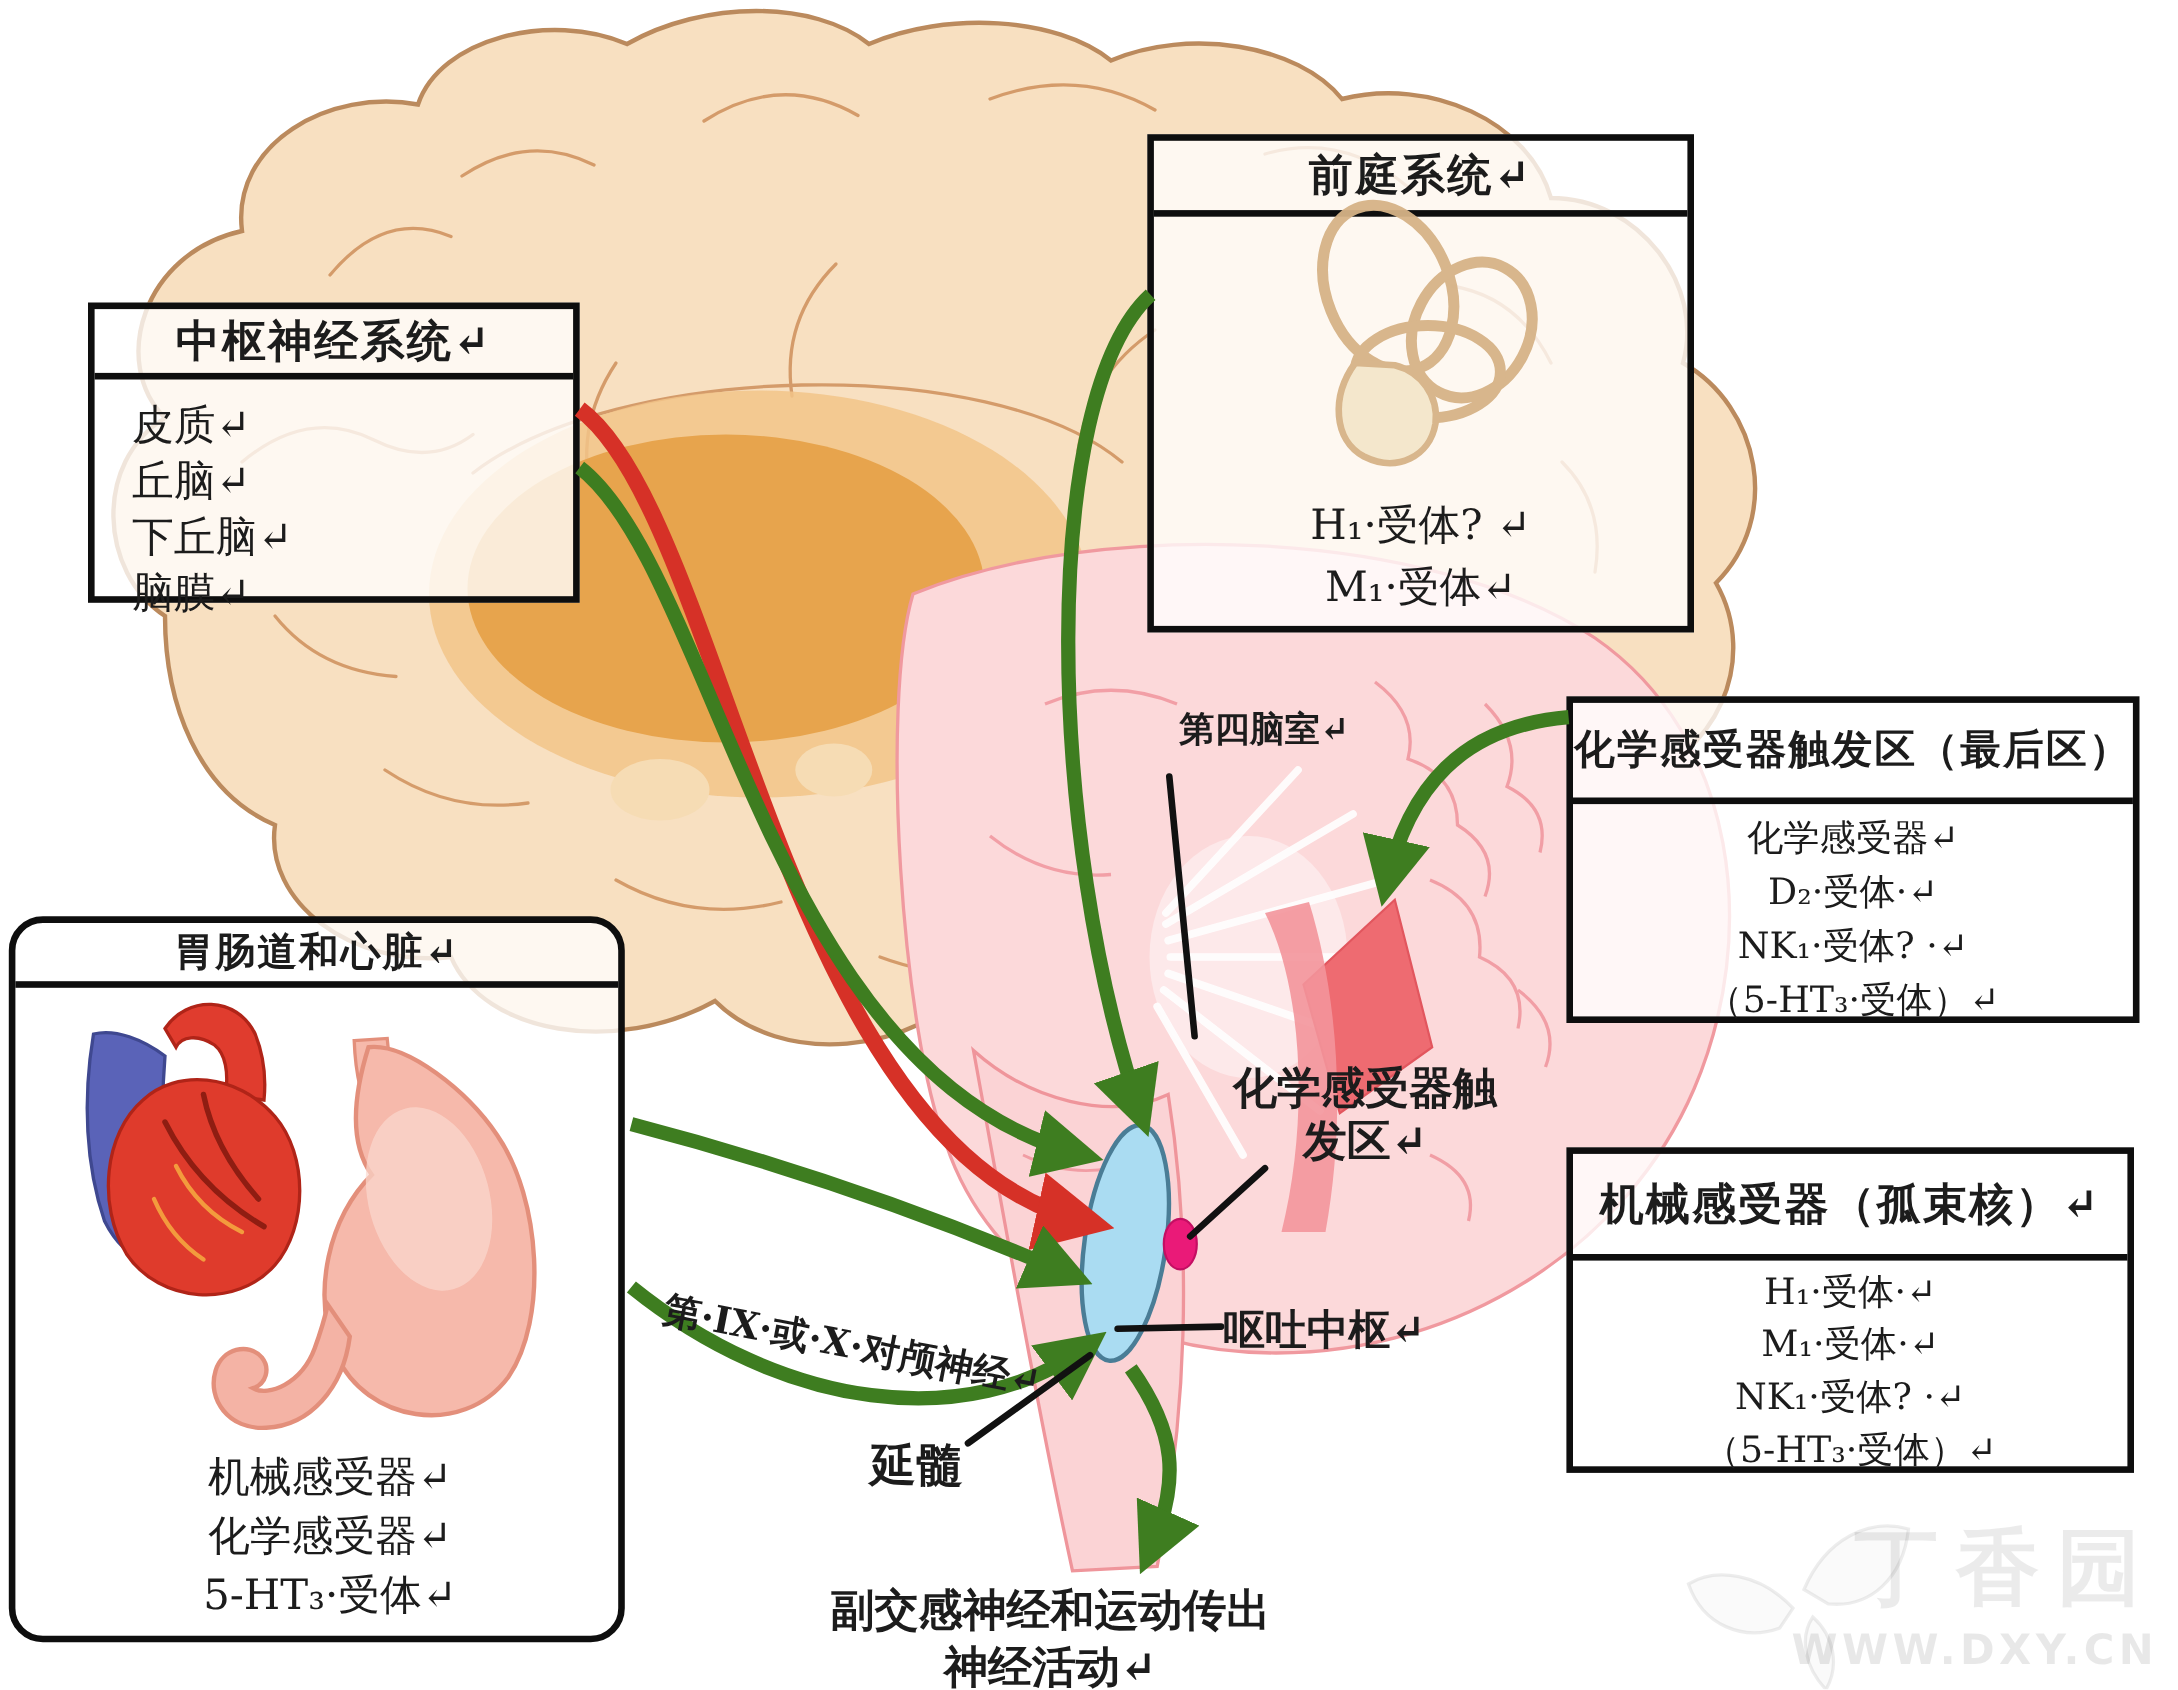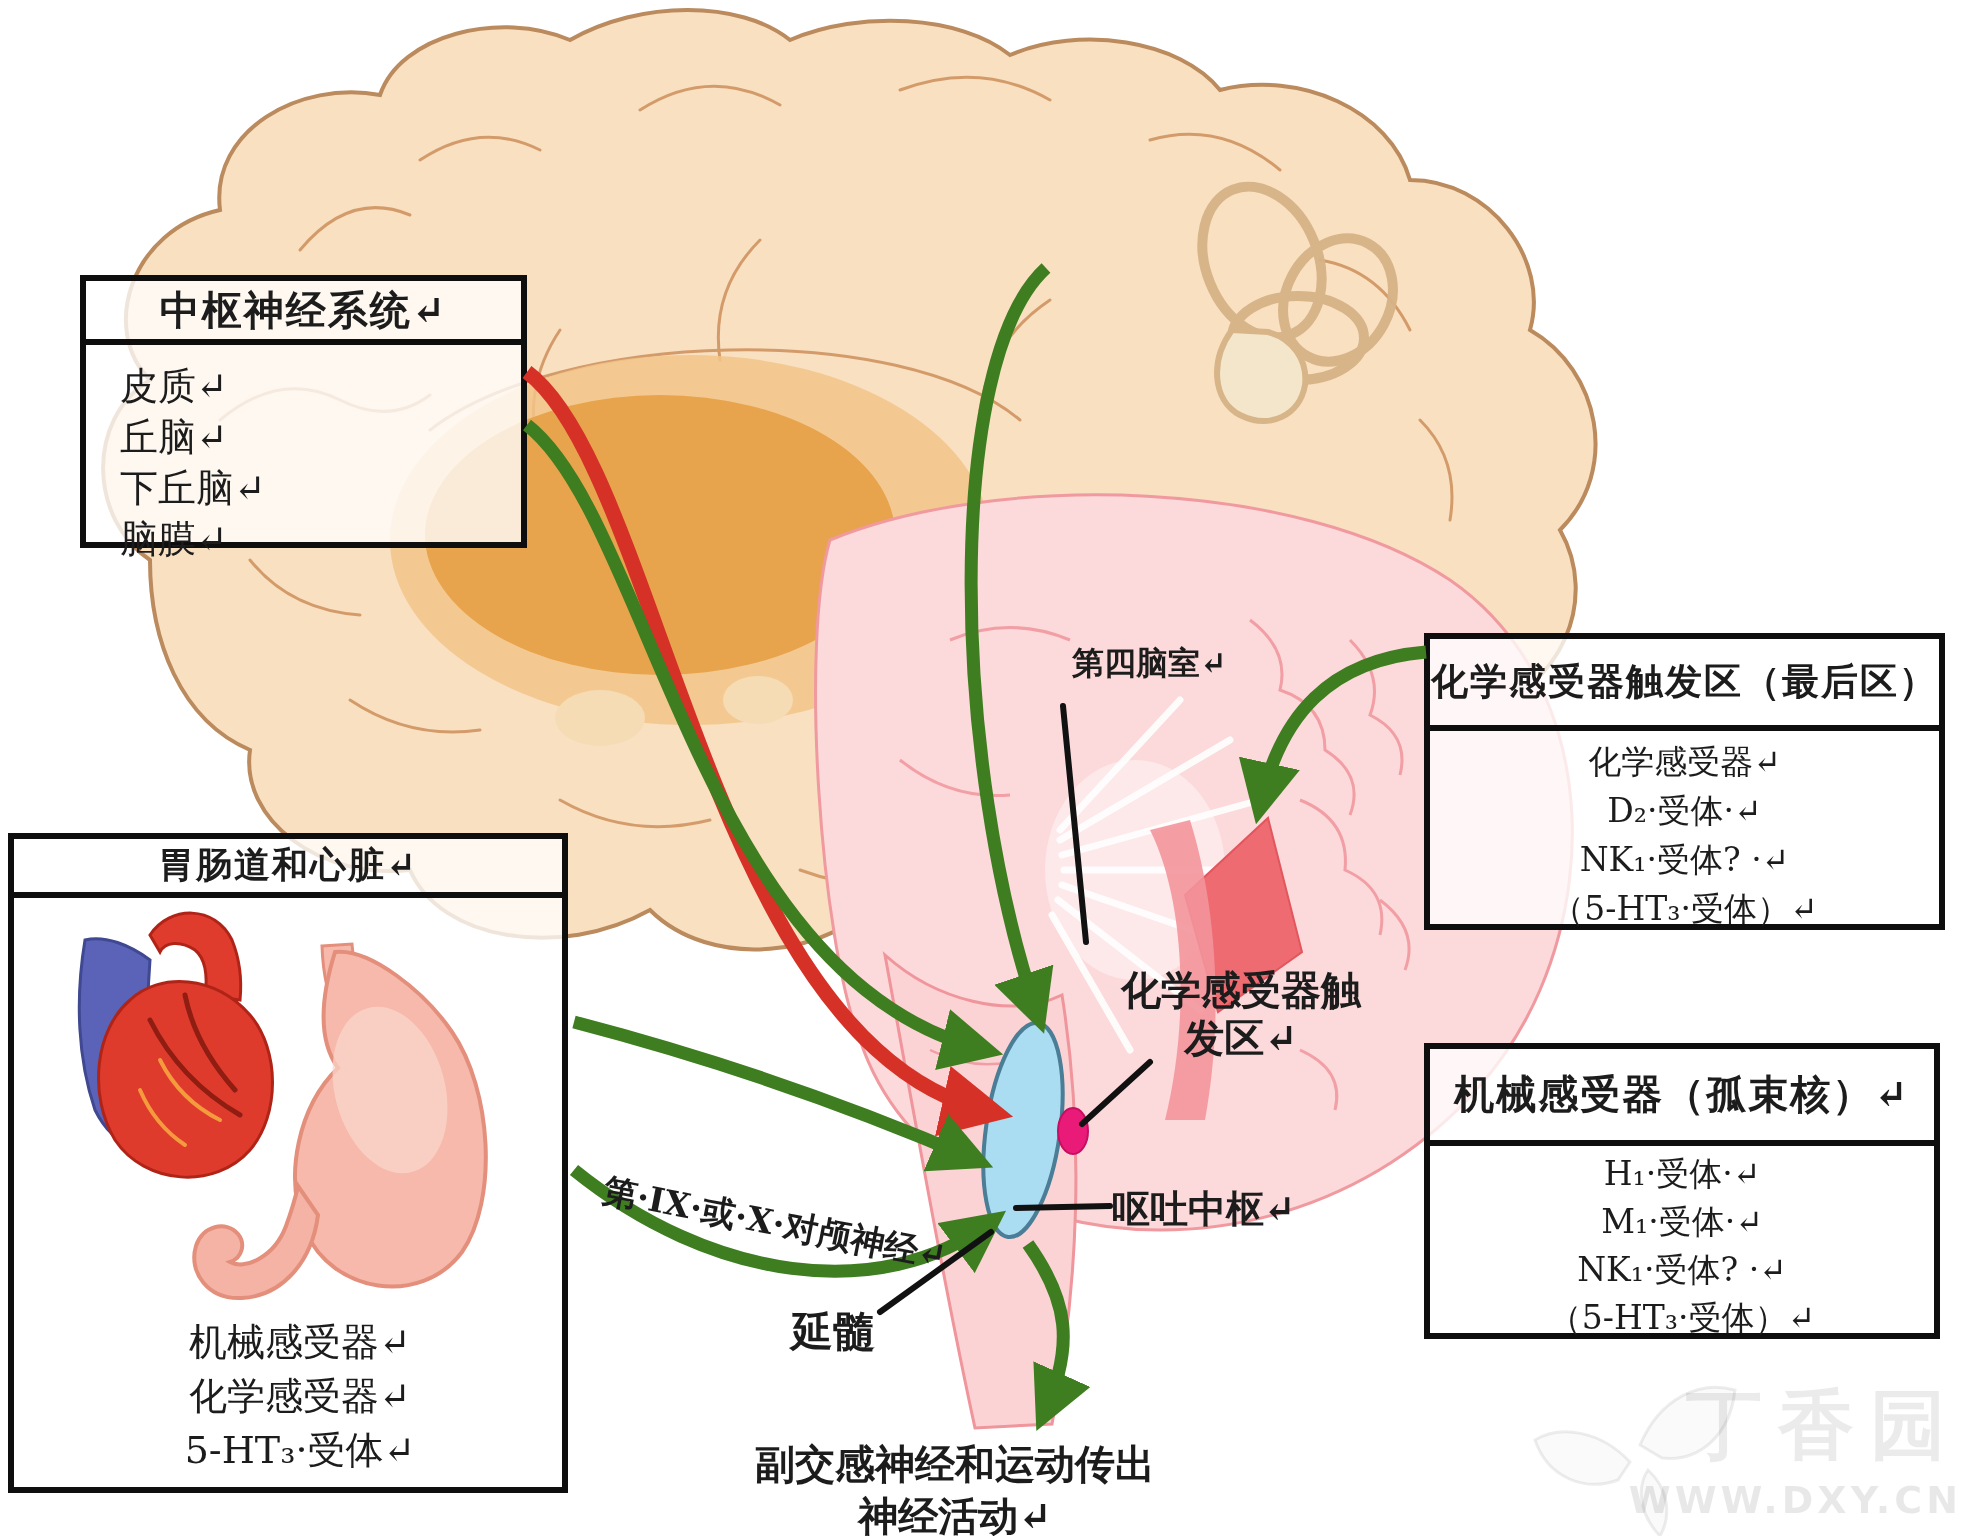--- a/index.html
+++ b/index.html
@@ -19,21 +19,21 @@
   #cns-box .items{padding:16px 0 0 34px;font-size:38px;line-height:51px;}
   #vestibular-box{left:1043px;top:122px;width:497px;height:453px;}
   #vestibular-box .title{height:63px;font-size:40px;}
   #vestibular-box .items{margin-top:252px;font-size:38px;line-height:56px;text-align:center;}
   #ctz-box{left:1424px;top:633px;width:521px;height:297px;}
   #ctz-box .title{height:86px;font-size:37px;}
   #ctz-box .items{padding-top:6px;font-size:33px;line-height:49px;text-align:center;}
   #vc-box{left:1424px;top:1043px;width:516px;height:296px;}
   #vc-box .title{height:91px;font-size:40px;}
   #vc-box .items{padding-top:4px;font-size:33px;line-height:48px;text-align:center;}
-  #gi-box{left:8px;top:833px;width:560px;height:660px;}
+  #gi-box{left:8px;top:833px;width:560px;height:660px;border-radius:31px;}
   #gi-box .title{height:53px;font-size:36px;}
   #gi-box .items{position:absolute;left:0;right:0;bottom:10px;font-size:38px;line-height:54px;text-align:center;margin-left:24px;}
   #lbl-fourth-ventricle{left:1040px;top:642px;font-size:32px;margin-left:32px;}
   #lbl-ctz{left:1096px;top:966px;width:290px;font-size:40px;line-height:48px;text-align:center;white-space:normal;}
   #lbl-vomiting-center{left:1112px;top:1184px;font-size:38px;}
   #lbl-medulla{left:791px;top:1256px;font-size:42px;margin-top:48px;}
   #lbl-cranial{left:608px;top:1168px;font-size:34px;transform:rotate(11deg);transform-origin:left top;}
   #lbl-efferent{left:720px;top:1438px;width:470px;font-size:40px;line-height:52px;text-align:center;white-space:normal;z-index:10;position:absolute;font-weight:bold;}
   #watermark{position:absolute;right:18px;bottom:14px;z-index:4;text-align:right;
      font-family:"DejaVu Sans","Liberation Sans",sans-serif;}
@@ -115,20 +115,27 @@
   <div class="box" id="cns-box">
     <div class="title">中枢神经系统↵</div>
     <div class="items">
       <span class="item">皮质↵</span>
       <span class="item">丘脑↵</span>
       <span class="item">下丘脑↵</span>
       <span class="item">脑膜↵</span>
     </div>
   </div>
 
+  <div class="box" id="vestibular-box">
+    <div class="title">前庭系统↵</div>
+    <div class="items">
+      <span class="item">H₁·受体? ↵</span>
+      <span class="item">M₁·受体↵</span>
+    </div>
+  </div>
 
   <div class="box" id="ctz-box">
     <div class="title">化学感受器触发区（最后区）</div>
     <div class="items">
       <span class="item">化学感受器↵</span>
       <span class="item">D₂·受体·↵</span>
       <span class="item">NK₁·受体? ·↵</span>
       <span class="item">（5-HT₃·受体）↵</span>
     </div>
   </div>

